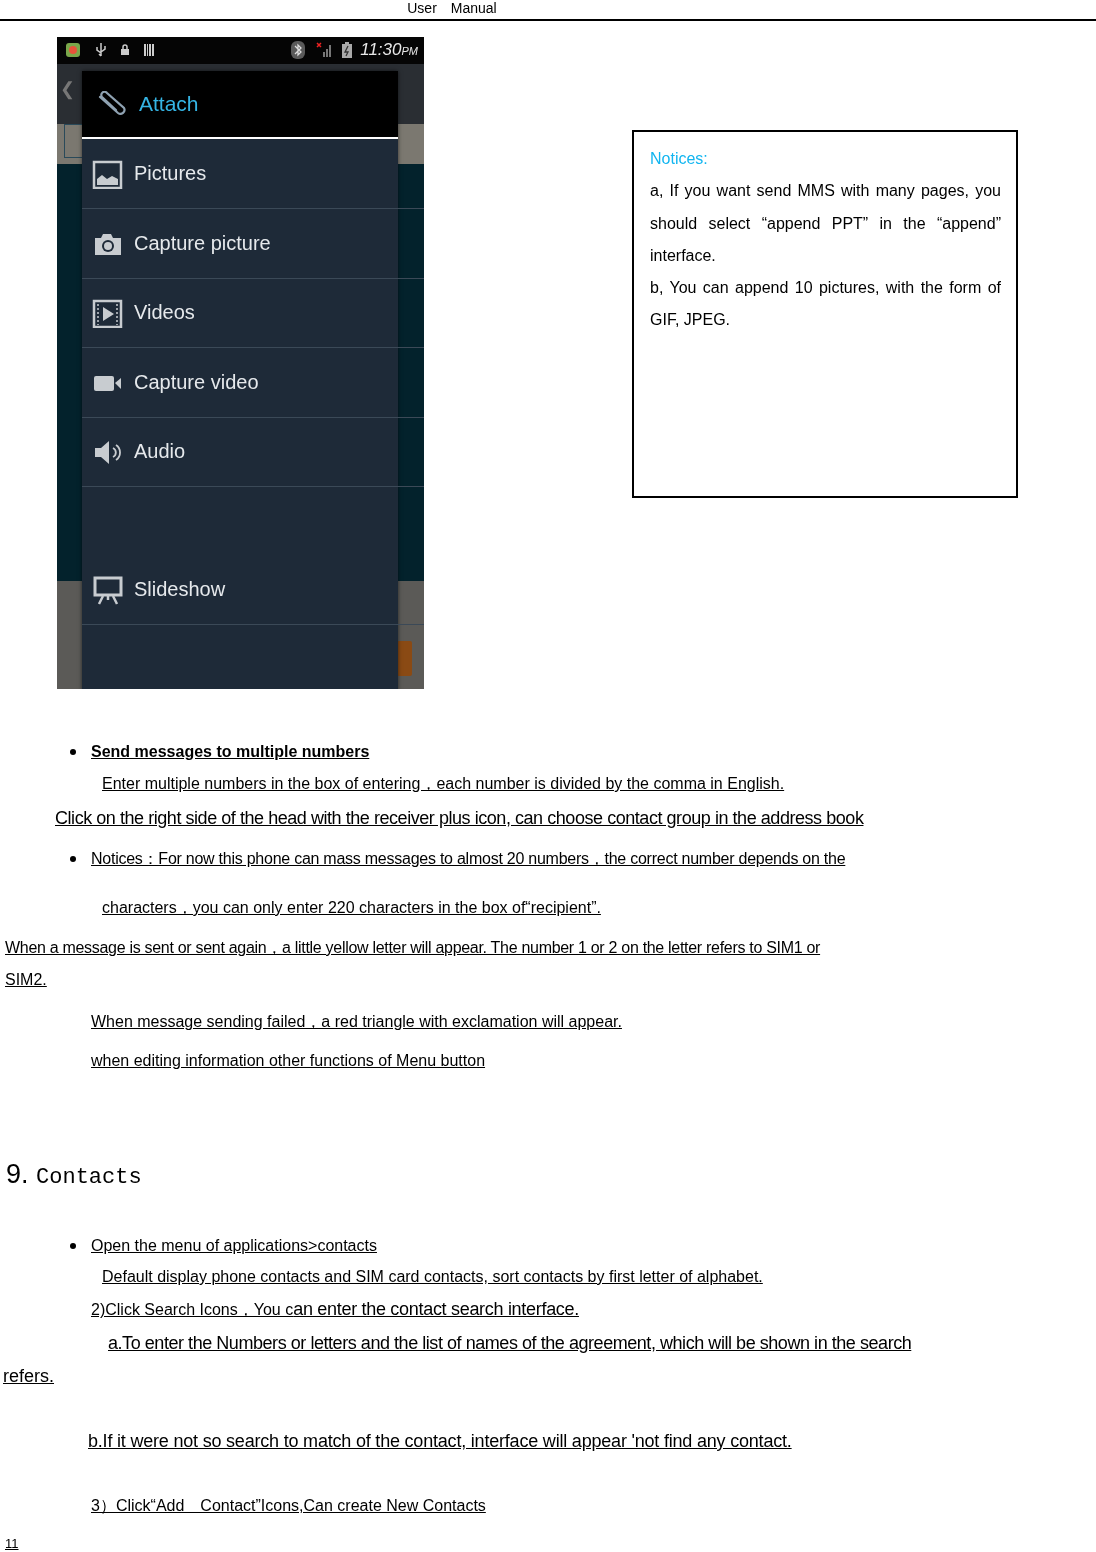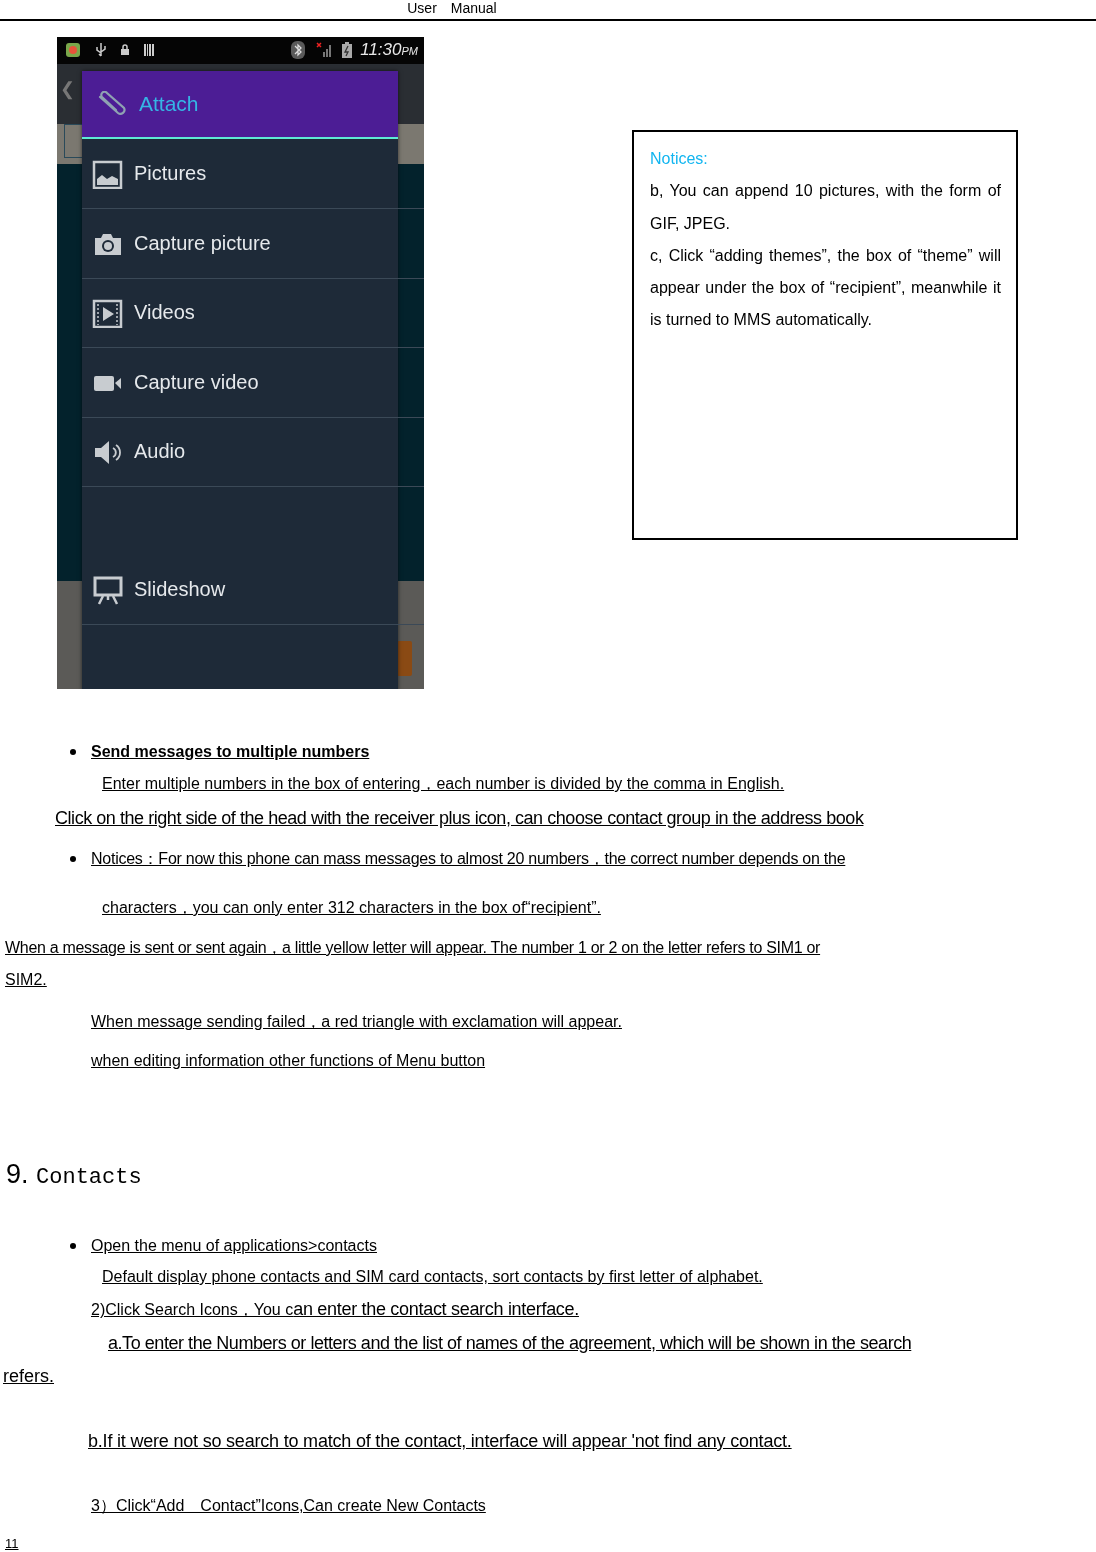--- a/index.html
+++ b/index.html
@@ -20,31 +20,31 @@
   .statusbar { left: 0; top: 0; width: 367px; height: 27px; background: #050505; color: #e8e8e8; }
   .statusbar .time { right: 6px; top: 3px; font-size: 17px; line-height: 20px; font-family: "Liberation Sans", sans-serif; font-style: italic; }
   .statusbar .time small { font-size: 11px; }
   .bg-actionbar { left: 0; top: 27px; width: 367px; height: 60px; background: #2a2e33; }
   .bg-compose { left: 0; top: 87px; width: 367px; height: 40px; background: #7b7870; }
   .bg-teal { left: 0; top: 127px; width: 367px; height: 417px; background: #03222c; }
   .bg-gray { left: 0; top: 544px; width: 367px; height: 108px; background: #5b5a57; }
   .bg-orange { left: 340px; top: 604px; width: 15px; height: 35px; background: #8a4a14; border-radius: 2px; }
 
   .dialog { left: 25px; top: 34px; width: 316px; height: 620px; background: #1e2a38; box-shadow: 0 0 4px rgba(0,0,0,0.6); }
-  .dialog-title { left: 0; top: 0; width: 316px; height: 66px; background: #4c1d95; border-bottom: 2px solid #5eead4; }
+  .dialog-title { left: 0; top: 0; width: 316px; height: 66px; background: #000000; border-bottom: 2px solid #ffffff; }
   .dialog-title .label { left: 57px; top: 20px; font-size: 21px; color: #35b5e5; line-height: 26px; }
   .dialog-title .clip { left: 12px; top: 20px; }
 
   .menu-item { position: absolute; left: 0; width: 352px; height: 69px; border-bottom: 1px solid #3b4957; }
   .menu-item .mi-icon { position: absolute; left: 10px; top: 20px; width: 32px; height: 30px; }
   .menu-item .mi-label { position: absolute; left: 52px; top: 21px; font-size: 20px; color: #e6e9ec; line-height: 26px; }
 
   
   .notice-box {
-    left: 632px; top: 130px; width: 386px; height: 410px; border: 2px solid #000; box-sizing: border-box;
+    left: 632px; top: 130px; width: 386px; height: 368px; border: 2px solid #000; box-sizing: border-box;
     padding: 11px 15px 0 16px;
     font-family: "Liberation Sans", sans-serif; font-size: 16px; line-height: 32.3px; text-align: justify;
   }
   .notice-title { color: #11b5f0; }
   .notice-box p { margin: 0; }
 
   
   .txt { font-family: "Liberation Sans", sans-serif; font-size: 16px; line-height: 20px; white-space: nowrap; text-decoration: underline; }
   .bold { font-weight: bold; }
   .bullet::before { content: ""; position: absolute; left: -21px; top: 7px; width: 6px; height: 6px; border-radius: 50%; background: #000; }
@@ -157,29 +157,29 @@
           <rect x="3" y="3" width="26" height="17" fill="none" stroke="#c8ccd0" stroke-width="3"></rect>
           <path d="M11 21 L7 29 M21 21 L25 29 M16 21 V25" stroke="#c8ccd0" stroke-width="2.5"></path>
         </svg>
       <span class="mi-label">Slideshow</span>
     </div>
   </div>
 </div>
 
 <div class="abs notice-box">
   <p class="notice-title">Notices:</p>
+  <p>a, If you want send MMS with many pages, you should select “append PPT” in the “append” interface.</p>
   <p>b, You can append 10 pictures, with the form of GIF, JPEG.</p>
-  <p>c, Click “adding themes”, the box of “theme” will appear under the box of “recipient”, meanwhile it is turned to MMS automatically.</p>
 </div>
 
 <div class="abs txt bold bullet" style="left:91px;top:742px">Send messages to multiple numbers</div>
 <div class="abs txt" style="left:102px;top:774px">Enter multiple numbers in the box of entering，each number is divided by the comma in English.</div>
 <div class="abs txt sans-lg" style="left:55px;top:808px;letter-spacing:-0.45px">Click on the right side of the head with the receiver plus icon, can choose contact group in the address book</div>
 <div class="abs txt bullet" style="left:91px;top:849px;letter-spacing:-0.25px">Notices：For now this phone can mass messages to almost 20 numbers，the correct number depends on the</div>
-<div class="abs txt" style="left:102px;top:898px">characters，you can only enter 312 characters in the box of“recipient”.</div>
+<div class="abs txt" style="left:102px;top:898px">characters，you can only enter 220 characters in the box of“recipient”.</div>
 <div class="abs txt" style="left:5px;top:938px;letter-spacing:-0.3px">When a message is sent or sent again，a little yellow letter will appear. The number 1 or 2 on the letter refers to SIM1 or</div>
 <div class="abs txt" style="left:5px;top:970px">SIM2.</div>
 <div class="abs txt" style="left:91px;top:1012px">When message sending failed，a red triangle with exclamation will appear.</div>
 <div class="abs txt" style="left:91px;top:1051px">when editing information other functions of Menu button</div>
 
 <div class="abs heading9">
   <span>9.</span>
   <span class="hw">Contacts</span>
 </div>
 <div class="abs txt bullet" style="left:91px;top:1236px">Open the menu of applications&gt;contacts</div>

